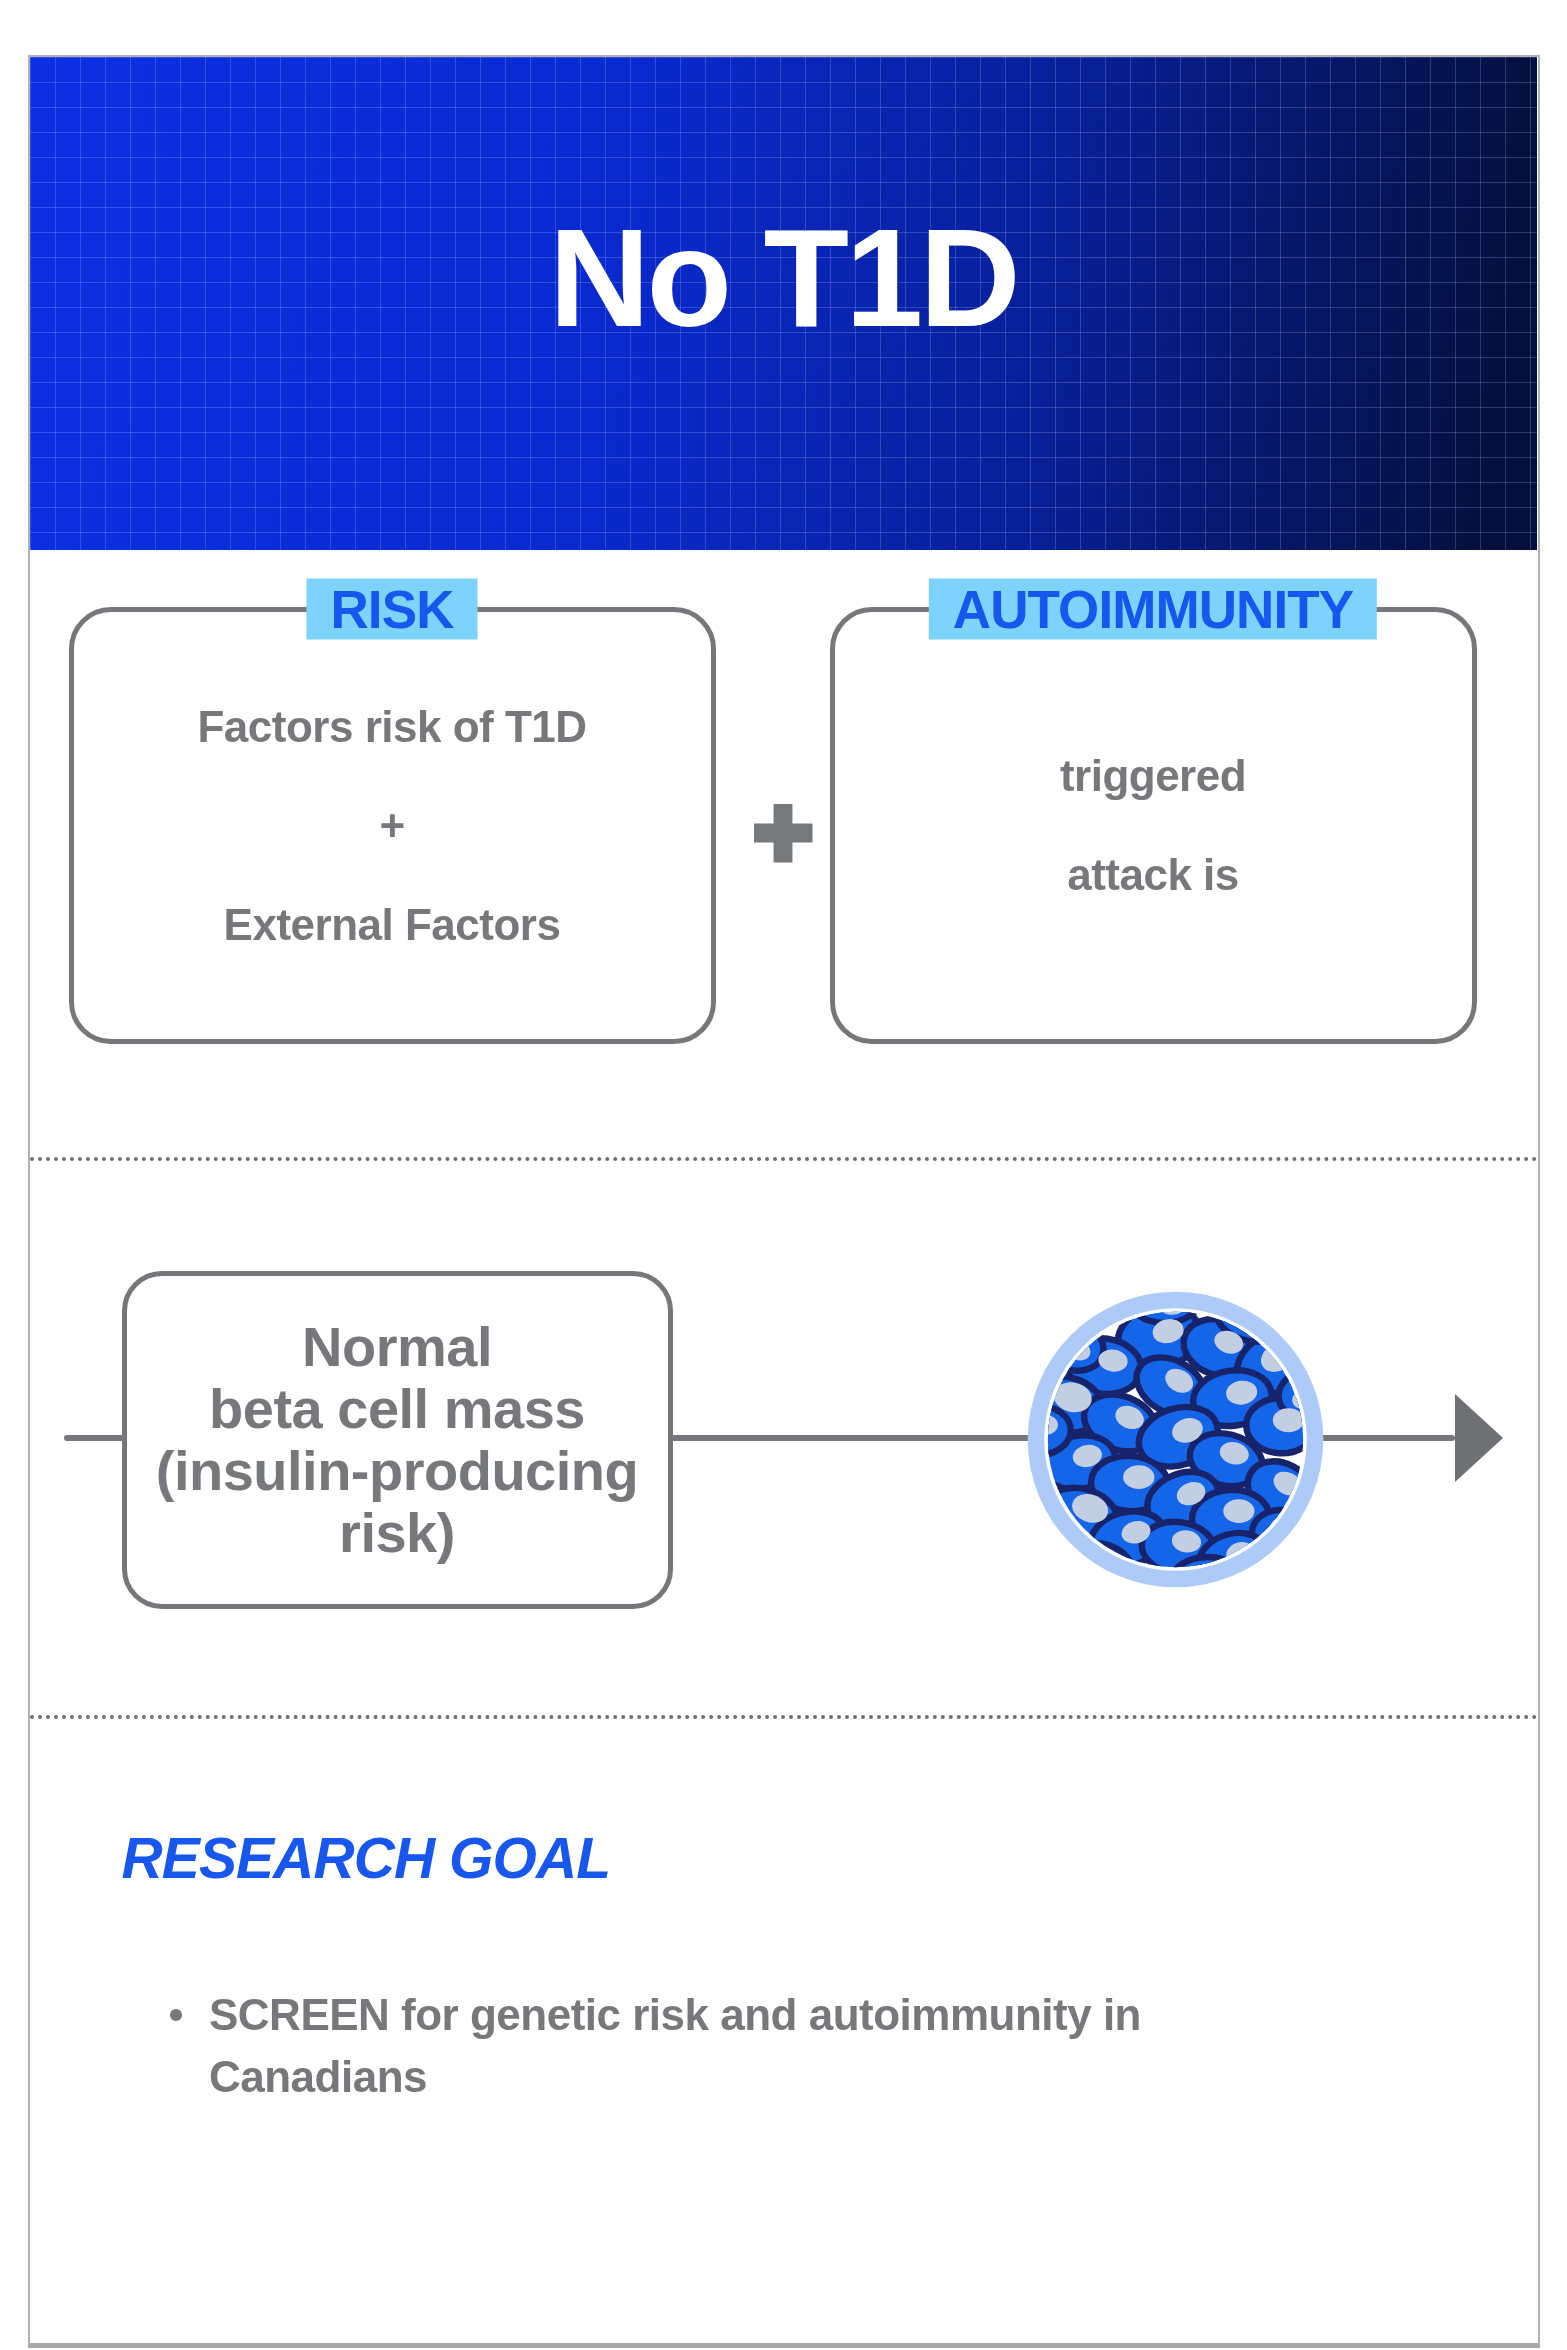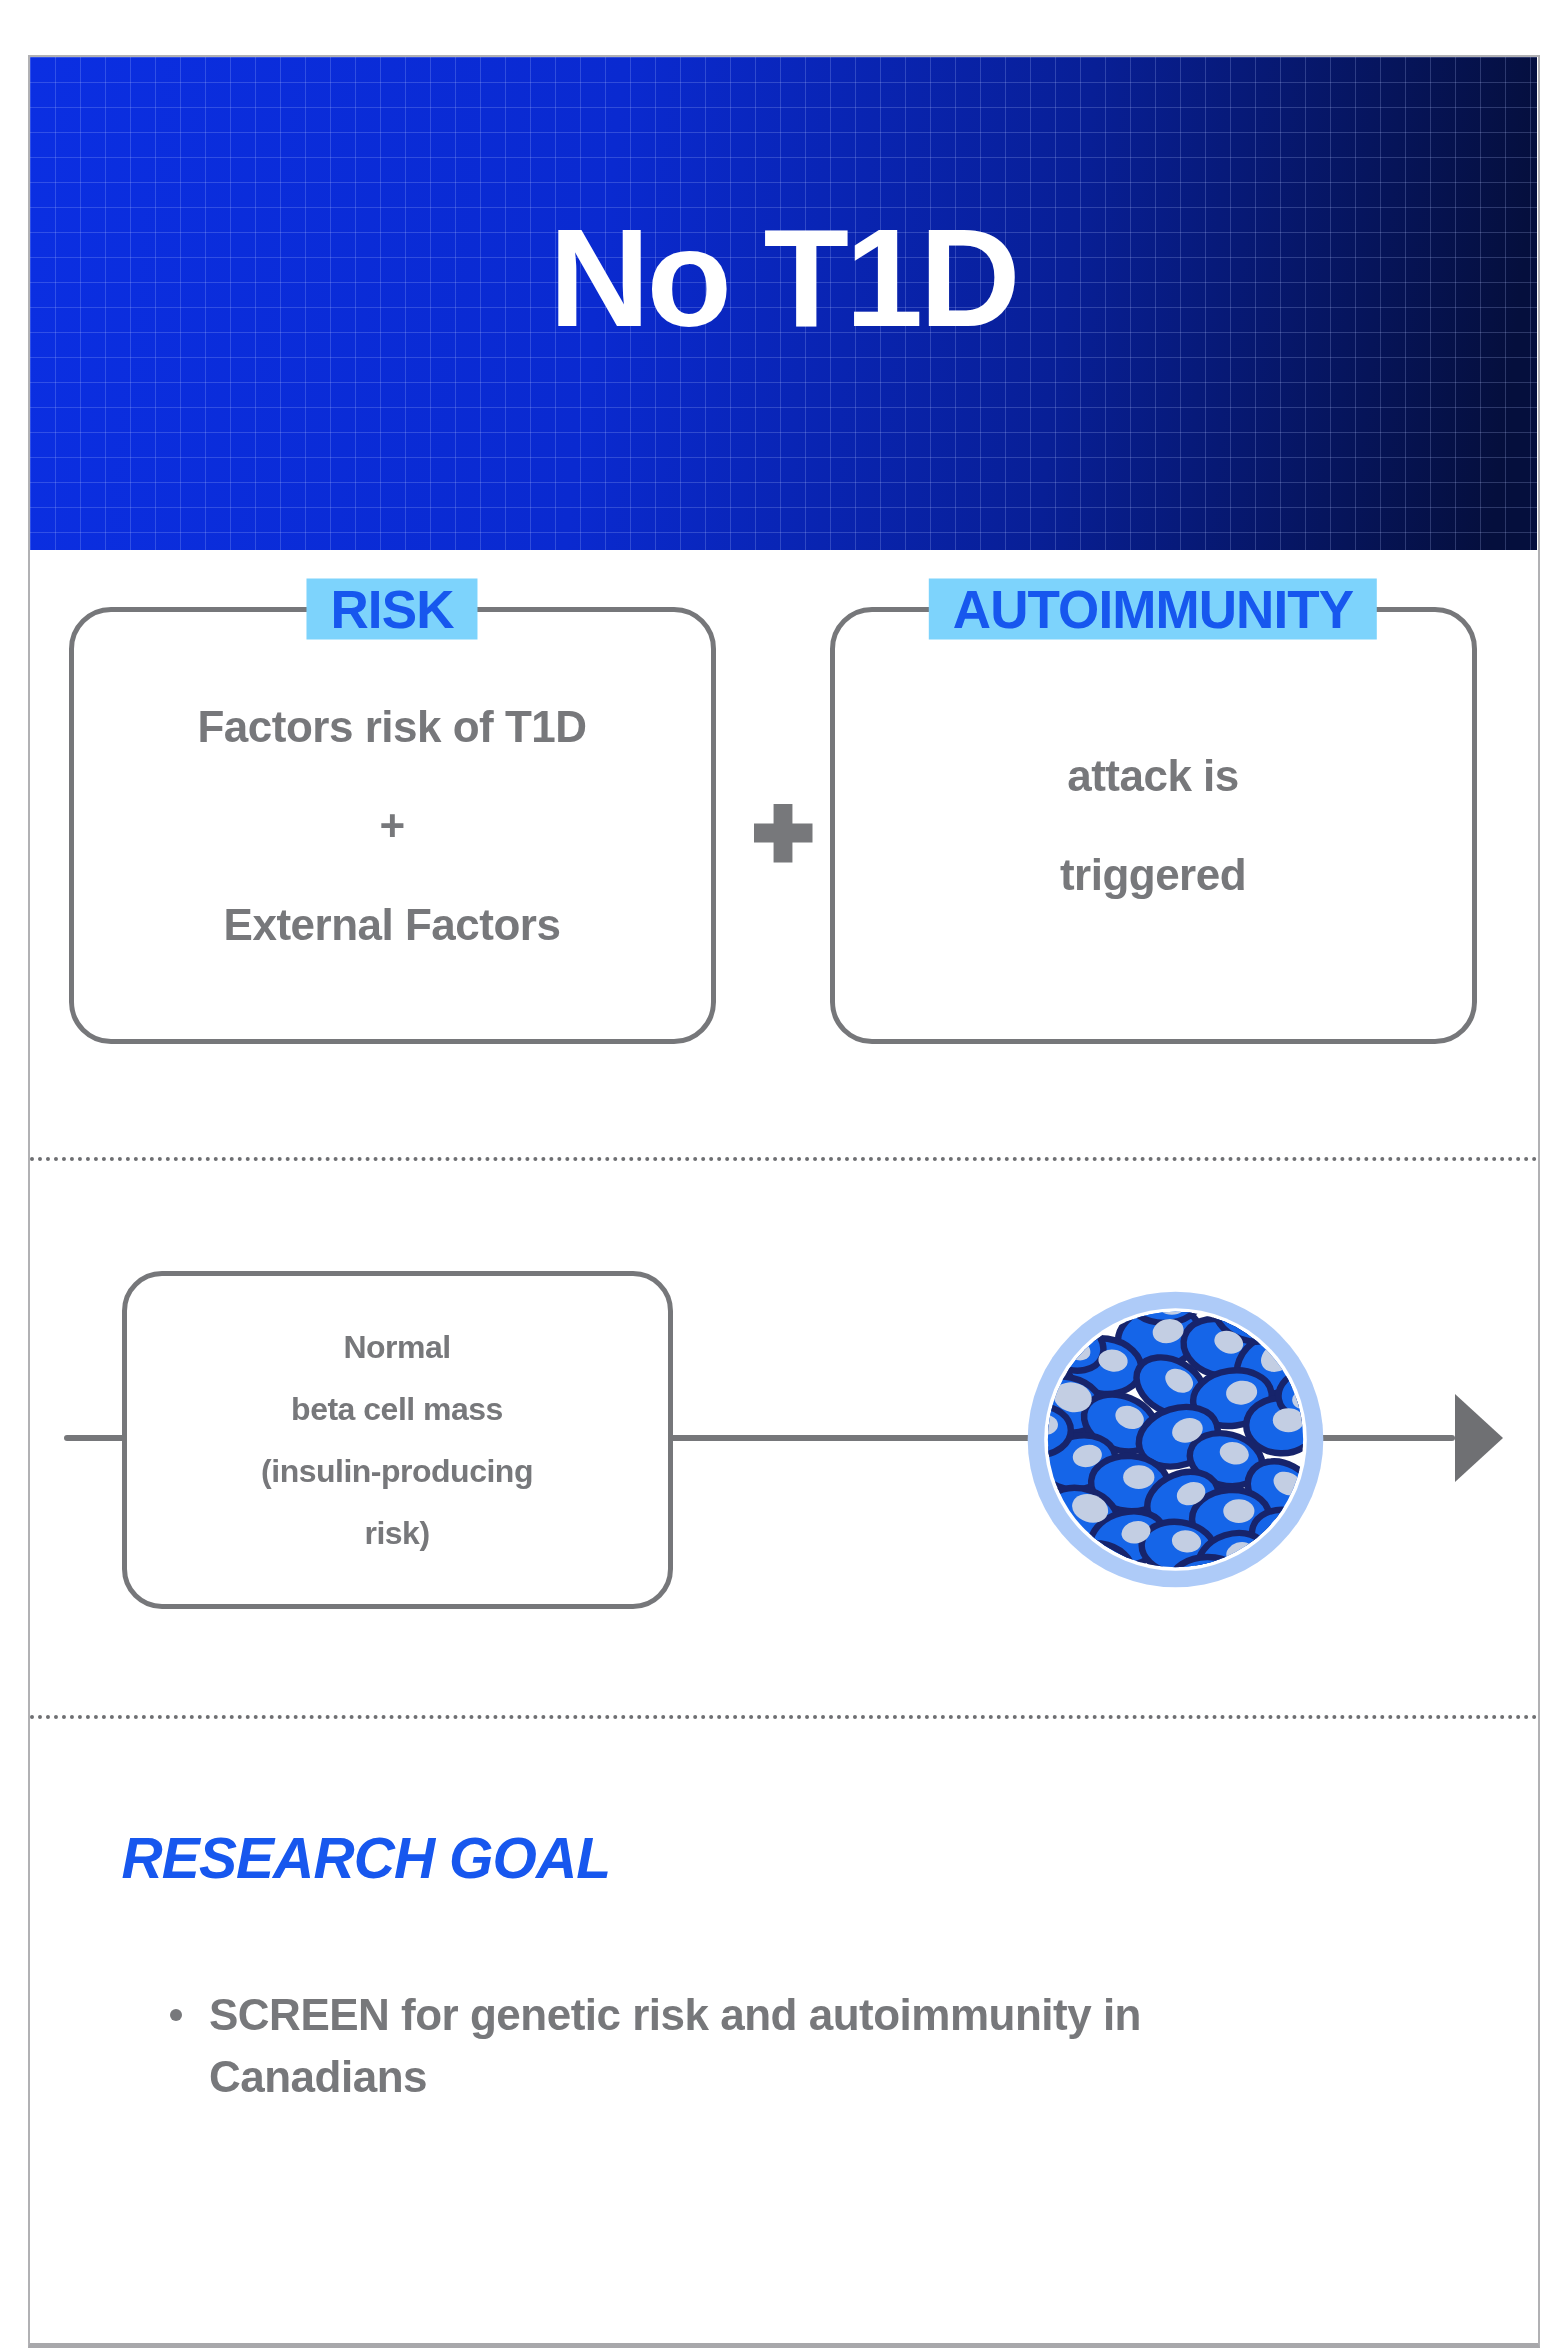--- a/index.html
+++ b/index.html
@@ -42,21 +42,21 @@
 
   
   .flow-line{position:absolute;left:34px;top:1378px;width:1391px;height:6.4px;
     background:#76777A;border-radius:3.7px;z-index:1;}
   .arrow-head{position:absolute;left:1425px;top:1337px;width:0;height:0;z-index:1;
     border-top:44px solid transparent;border-bottom:44px solid transparent;
     border-left:48px solid #6F7073;}
   .beta-box{position:absolute;left:92px;top:1214px;width:551px;height:338px;box-sizing:border-box;
     background:#fff;border:5.5px solid #76777A;border-radius:40px;z-index:2;
     display:flex;align-items:center;justify-content:center;text-align:center;}
-  .beta-box .box-body p{line-height:62px;font-size:32px;}
+  .beta-box .box-body p{line-height:62px;font-size:56px;}
   .islet{position:absolute;left:994px;top:1231px;width:303px;height:303px;z-index:2;}
 
   
   .research-heading{position:absolute;left:92px;top:1768px;color:#1757EE;
     font-size:57px;font-weight:bold;letter-spacing:-0.9px;white-space:nowrap;font-style:italic;}
   .bullet-item{position:absolute;left:140px;top:1927px;display:flex;align-items:flex-start;}
   .bullet-dot{width:12px;height:12px;border-radius:50%;background:#77787B;
     margin-top:25px;margin-right:27.5px;flex:none;}
   .bullet-text{color:#77787B;font-size:44px;font-weight:600;letter-spacing:-0.5px;
     line-height:62px;width:1010px;}
@@ -77,22 +77,22 @@
       <p>+</p>
       <p>External Factors</p>
     </div>
   </div>
 
   <div class="plus-icon"></div>
 
   <div class="stage-box box-auto">
     <div class="box-label">AUTOIMMUNITY</div>
     <div class="box-body">
+      <p>triggered</p>
       <p>attack is</p>
-      <p>triggered</p>
     </div>
   </div>
 
   <div class="dotted divider-1"></div>
 
   <div class="flow-line"></div>
   <div class="arrow-head"></div>
 
   <div class="beta-box">
     <div class="box-body">

